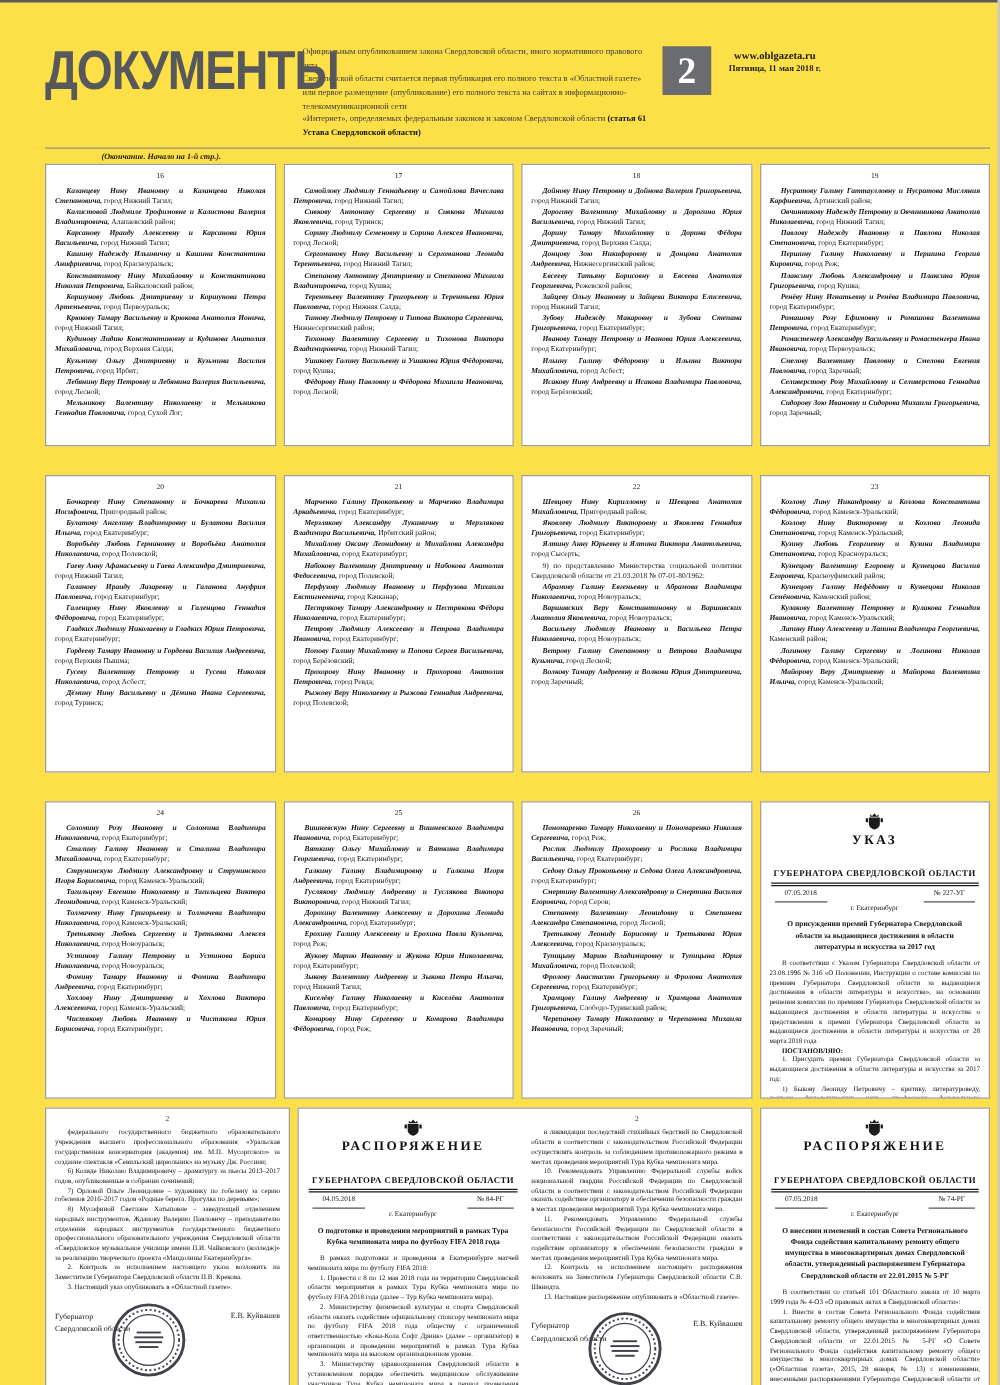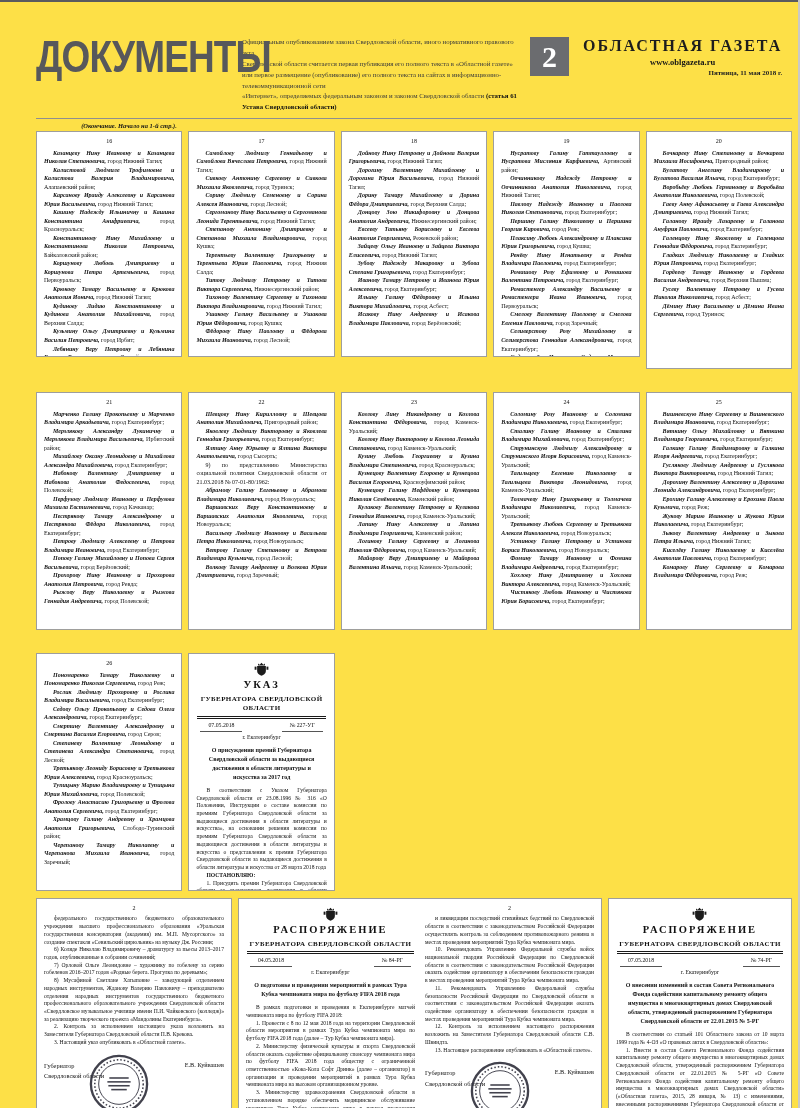--- a/index.html
+++ b/index.html
@@ -26,35 +26,35 @@
     font-size:30px; font-weight:bold;
   }
   .mast { margin-left:14px; margin-top:3px; }
   .mast-title { font-size:16px; letter-spacing:2px; font-weight:600; color:#1d1d1d; }
   .mast-url   { font-size:8.5px; font-weight:bold; margin-top:2px;text-align:center; }
   .mast-date  { font-size:7px; font-weight:bold; margin-top:2px; color:#222;text-align:right; }
   .hdr-rule { border-bottom:1.5px solid #8f8f8f; margin:5px 8px 0 36px; }
   .cont-note { width:186px; margin:3px 0 2px 36px; text-align:center; font-size:6.5px; font-weight:bold; font-style:italic; }
 
   
-  .grid { display:grid; grid-template-columns:repeat(5,1fr); gap:23px 6px; margin:0 8px 0 36px;border-radius:27px; }
+  .grid { display:grid; grid-template-columns:repeat(4,1fr); gap:23px 6px; margin:0 8px 0 36px;border-radius:27px; }
   .box {
     border:1px solid #9e9e9c; background:#fff; padding:5px 7px; overflow:hidden;
     font-size:6px; line-height:1.42; text-align:justify; color:#111;
   }
   .h1 { height:226px; } .h2 { height:238px; } .h3 { height:238px; }
   .box-num { text-align:center; font-size:6px; margin-bottom:3px; text-indent:0; }
   .entry { text-indent:9px; }
   .nm { font-weight:bold; font-style:italic; }
 
   
   .decree { font-size:5.6px; line-height:1.38; }
   .emblem { display:block; margin:1px auto 1px; width:15px; height:17px; }
   .d-type { text-align:center; font-weight:bold; font-size:10.5px; letter-spacing:2px; }
-  .d-issuer { text-align:center; font-weight:bold; font-size:7px; letter-spacing:.4px; margin-top:2px; }
+  .d-issuer { text-align:center; font-weight:bold; font-size:7px; letter-spacing:.4px; margin-top:14px; }
   .rule2 { border-top:1.5px solid #1a1a1a; border-bottom:.5px solid #1a1a1a; height:3px; margin:2px 1px 3px; }
   .d-daterow { display:flex; justify-content:space-between; font-size:5.8px; margin:3px 4px 1px; }
   .uline { border-bottom:.5px solid #555; padding:0 8px 1px; }
   .d-city { text-align:center; font-size:5.8px; margin:2px 0 4px; }
   .d-title { font-weight:bold; text-align:center; font-size:6px; line-height:1.5; margin:3px 4px 5px; }
   .bp { text-indent:10px; }
   .bold { font-weight:bold; }
   .pgmark { text-align:center; font-size:6px; margin-bottom:3px; }
   .sig { display:flex; justify-content:space-between; align-items:flex-start; margin-top:14px; font-size:6.3px; position:relative; text-align:left; }
   .sig .l div { line-height:1.7; }
@@ -99,21 +99,20 @@
   <div class="hdr">
     <div class="doc-title">ДОКУМЕНТЫ</div>
     <div class="onote">
       <div>Официальным опубликованием закона Свердловской области, иного нормативного правового акта</div>
       <div>Свердловской области считается первая публикация его полного текста в «Областной газете»</div>
       <div>или первое размещение (опубликование) его полного текста на сайтах в информационно-телекоммуникационной сети</div>
       <div><span>«Интернет», определяемых федеральным законом и законом Свердловской области</span> <b>(статья 61 Устава Свердловской области)</b></div>
     </div>
     <div class="badge">2</div>
     <div class="mast">
-      <div class="mast-title">ОБЛАСТНАЯ ГАЗЕТА</div>
       <div class="mast-url">www.oblgazeta.ru</div>
       <div class="mast-date">Пятница, 11 мая 2018 г.</div>
     </div>
   </div>
   <div class="hdr-rule"></div>
   <div class="cont-note">(Окончание. Начало на 1-й стр.).</div>
 
   <div class="grid">
     <div class="box h1">
         <div class="box-num">16</div>

